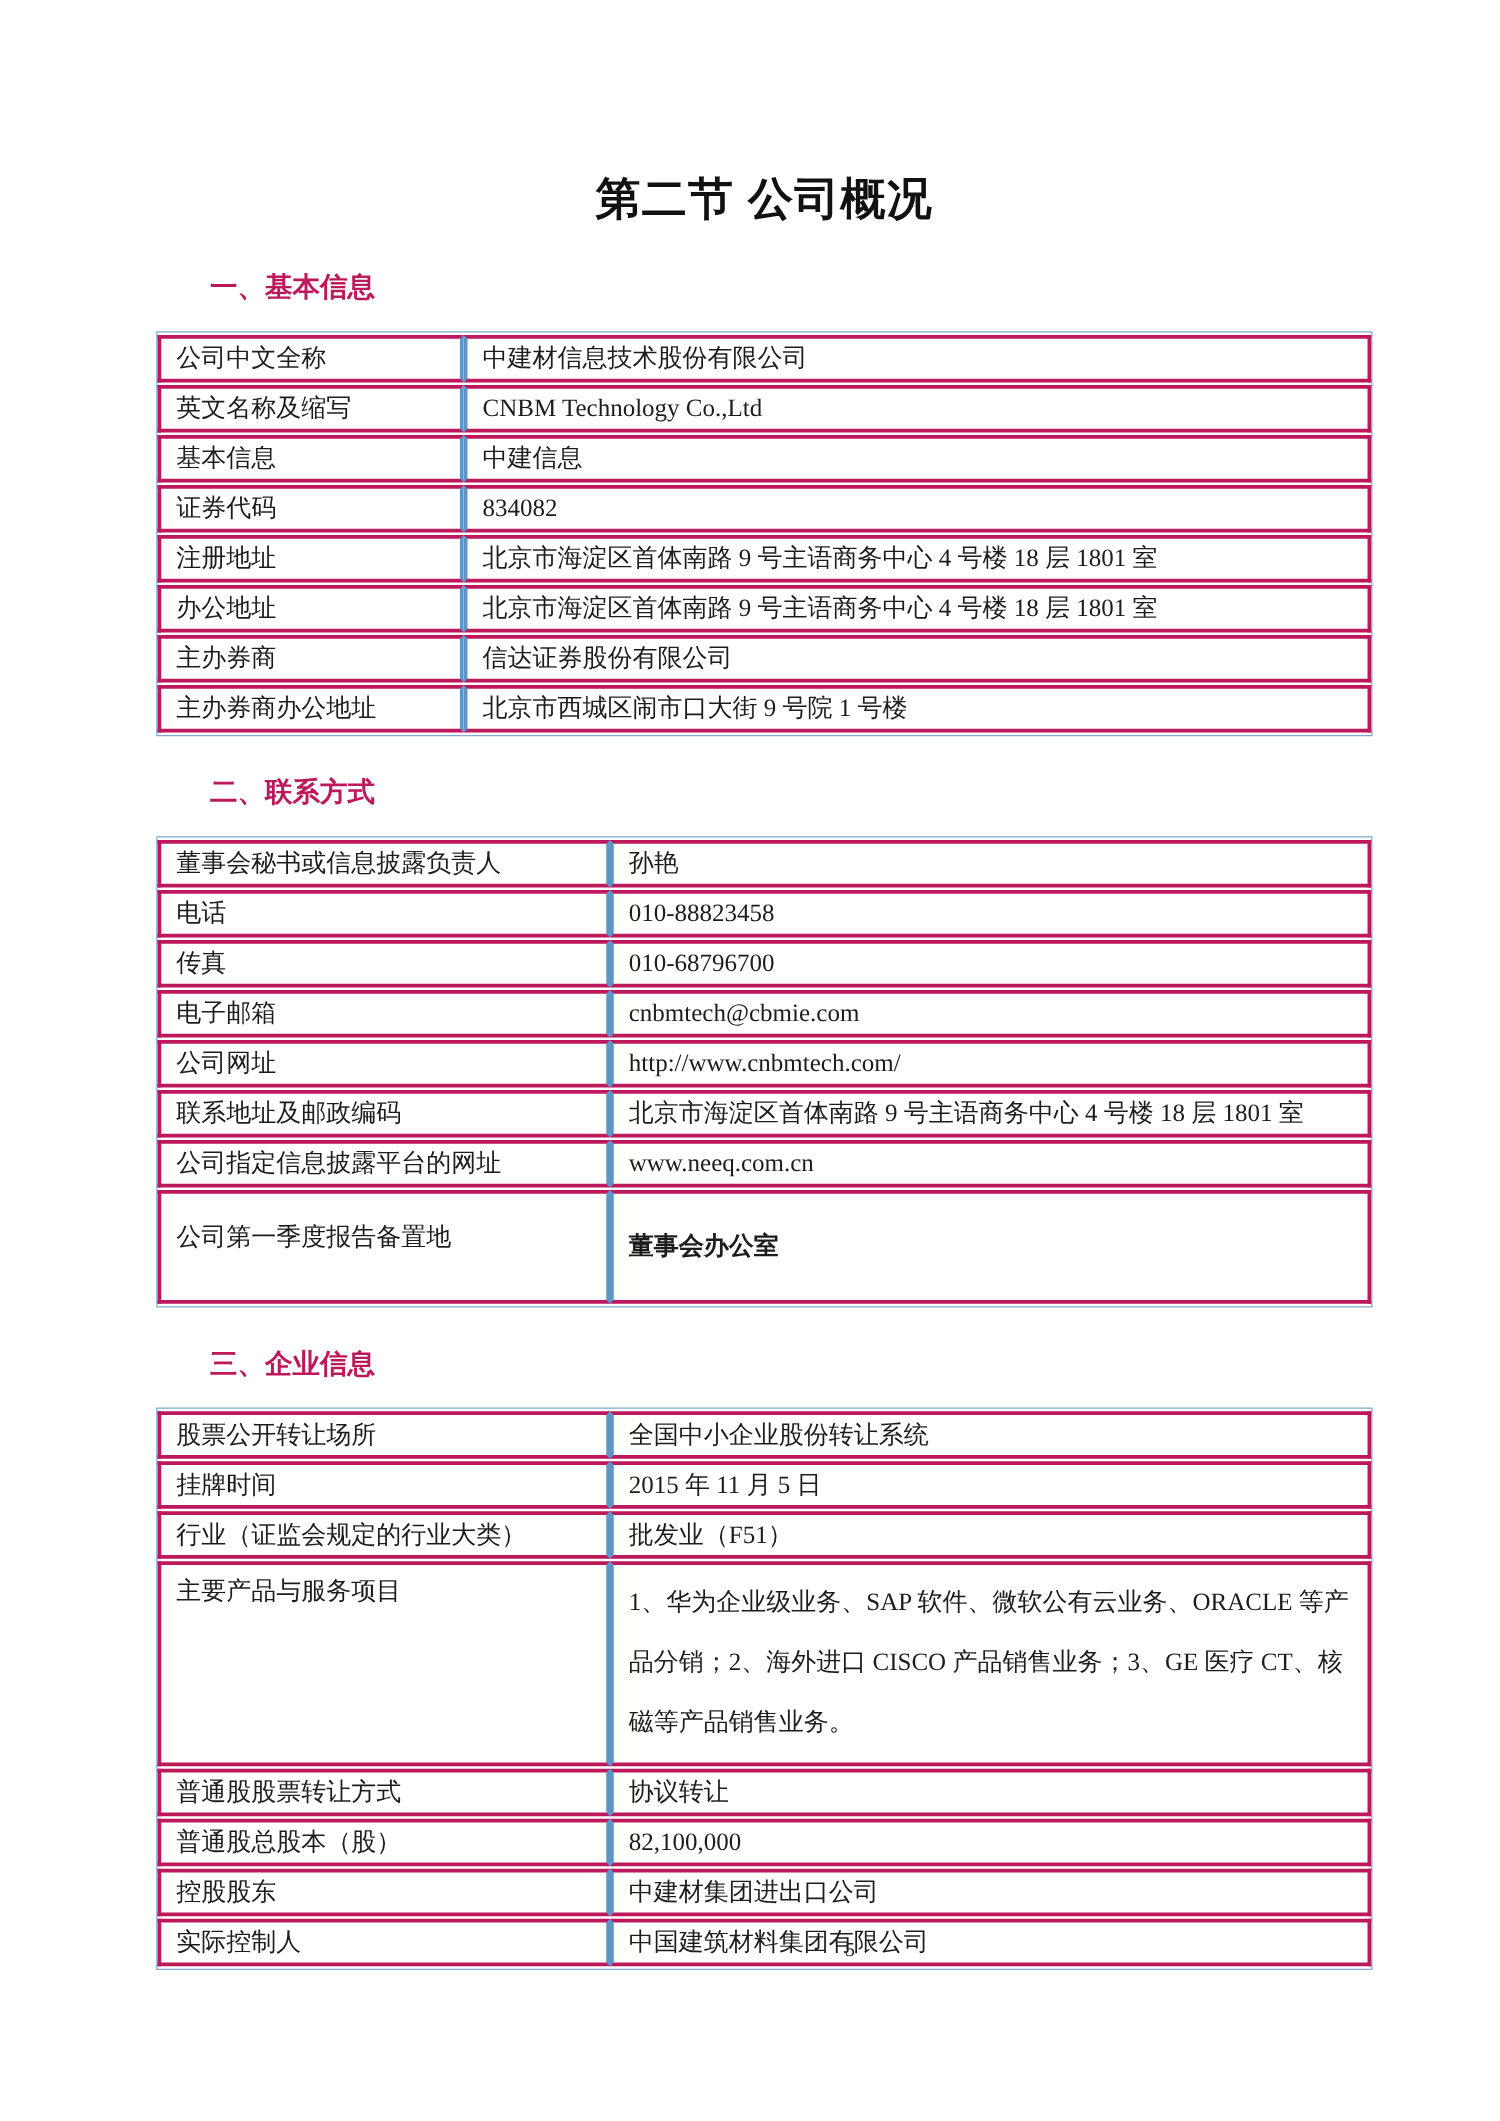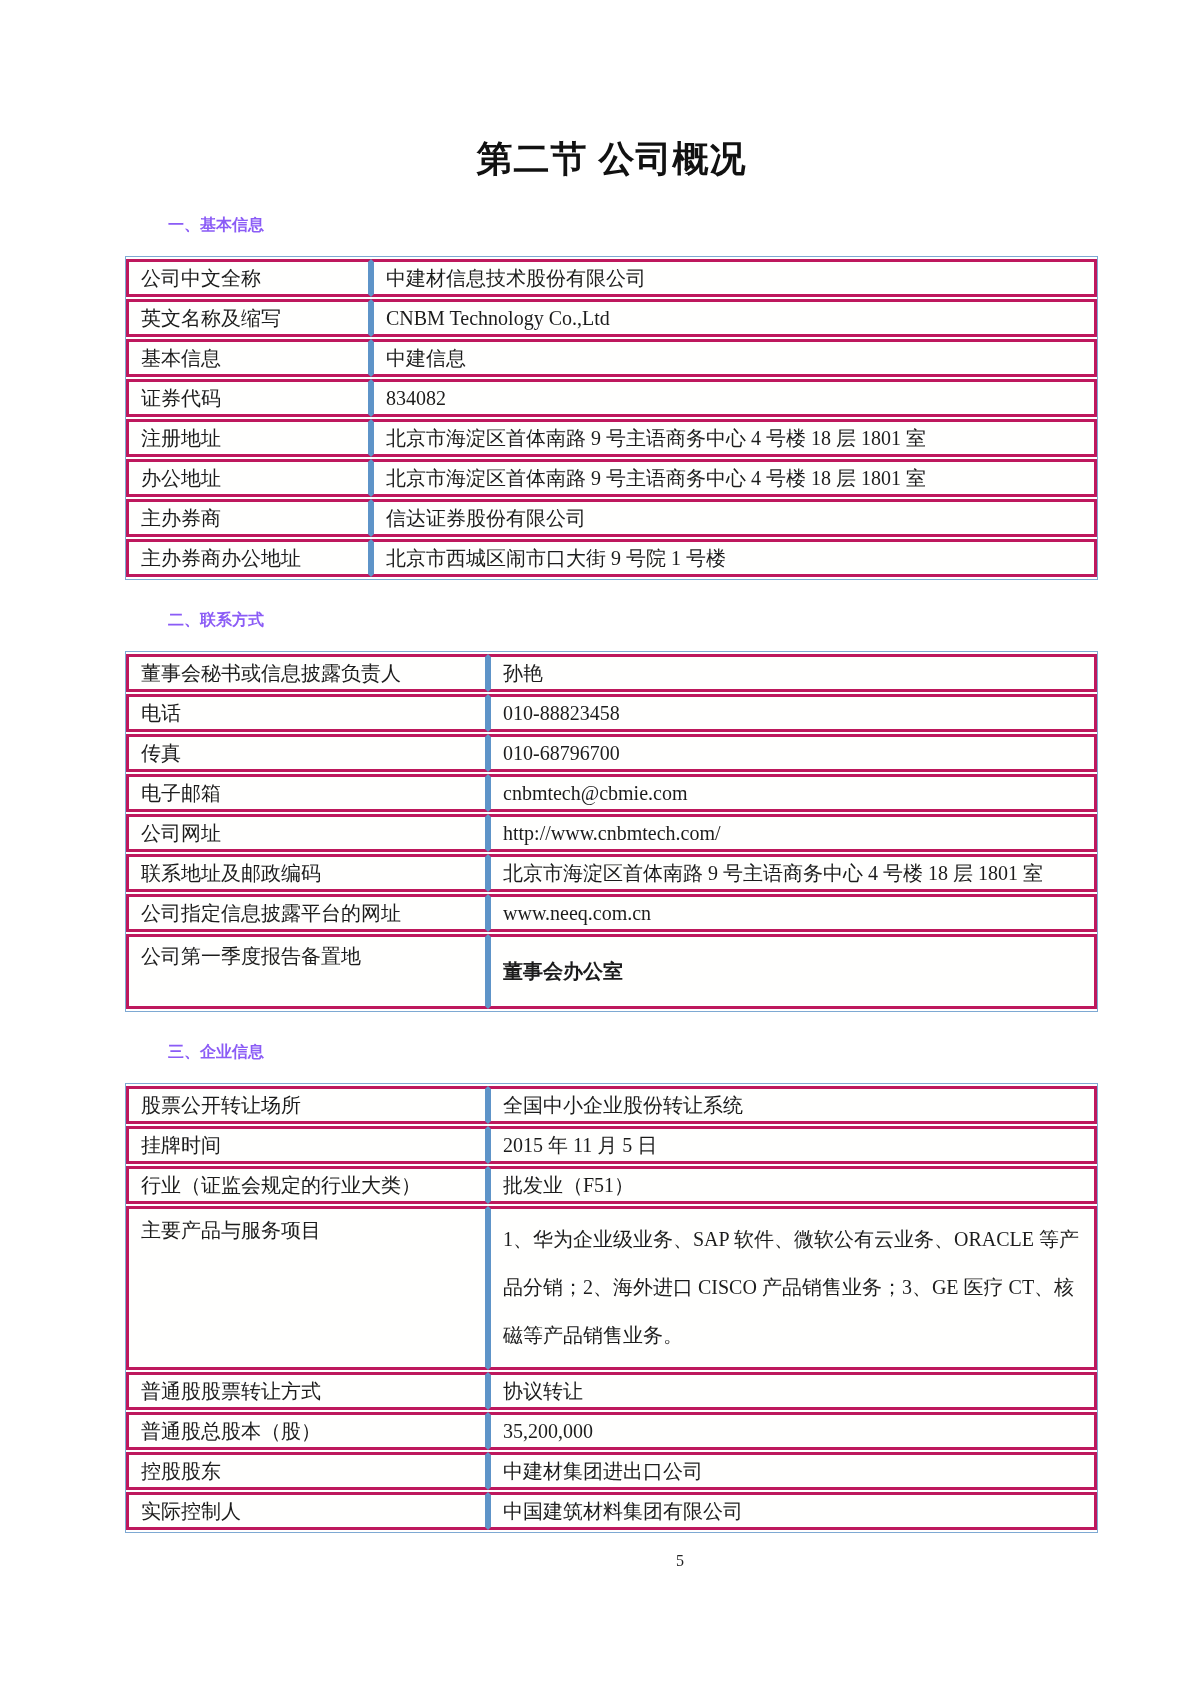--- a/index.html
+++ b/index.html
@@ -25,22 +25,22 @@
     font-family: "Liberation Sans", "DejaVu Sans", sans-serif;
     font-weight: 700;
     font-size: 36px;
     line-height: 1.3;
     color: #111;
     letter-spacing: 1px;
   }
   .section-heading {
     font-family: "Liberation Sans", "DejaVu Sans", sans-serif;
     font-weight: 700;
-    font-size: 16px;
-    color: #8b5cf6;
+    font-size: 22px;
+    color: #be185d;
     margin: 30px 0 20px 43px;
   }
   .section-heading.first {
     margin-top: 32px;
   }
   table.info-table {
     width: 100%;
     table-layout: fixed;
     border-collapse: separate;
     border-spacing: 0 2px;
@@ -60,21 +60,21 @@
   table.info-table td.value {
     border-left-color: #5E94C8;
     margin-top: 12px;
   }
   table.info-table td.label {
     border-right-color: #5E94C8;
   }
   table.t1 col.c1 { width: 245px; }
   table.t2 col.c1, table.t3 col.c1 { width: 362px; }
   tr.tall-row td { height: 58px; }
-  tr.tall-row td.label { vertical-align: top; padding-top: 7px; }
+  tr.tall-row td.label { vertical-align: top; padding-top: 23px; }
   tr.tall-row td.value { vertical-align: middle; }
   .bold-value {
     font-family: "Liberation Sans", "DejaVu Sans", sans-serif;
     font-weight: 700;
   }
   tr.multiline-row td.value {
     line-height: 48px;
     padding-top: 6px;
     padding-bottom: 8px;
   }
@@ -206,21 +206,21 @@
         <tr class="multiline-row">
           <td class="label">主要产品与服务项目</td>
           <td class="value">1、华为企业级业务、SAP 软件、微软公有云业务、ORACLE 等产品分销；2、海外进口 CISCO 产品销售业务；3、GE 医疗 CT、核磁等产品销售业务。</td>
         </tr>
         <tr>
           <td class="label">普通股股票转让方式</td>
           <td class="value">协议转让</td>
         </tr>
         <tr>
           <td class="label">普通股总股本（股）</td>
-          <td class="value">35,200,000</td>
+          <td class="value">82,100,000</td>
         </tr>
         <tr>
           <td class="label">控股股东</td>
           <td class="value">中建材集团进出口公司</td>
         </tr>
         <tr>
           <td class="label">实际控制人</td>
           <td class="value">中国建筑材料集团有限公司</td>
         </tr>
       </tbody>

